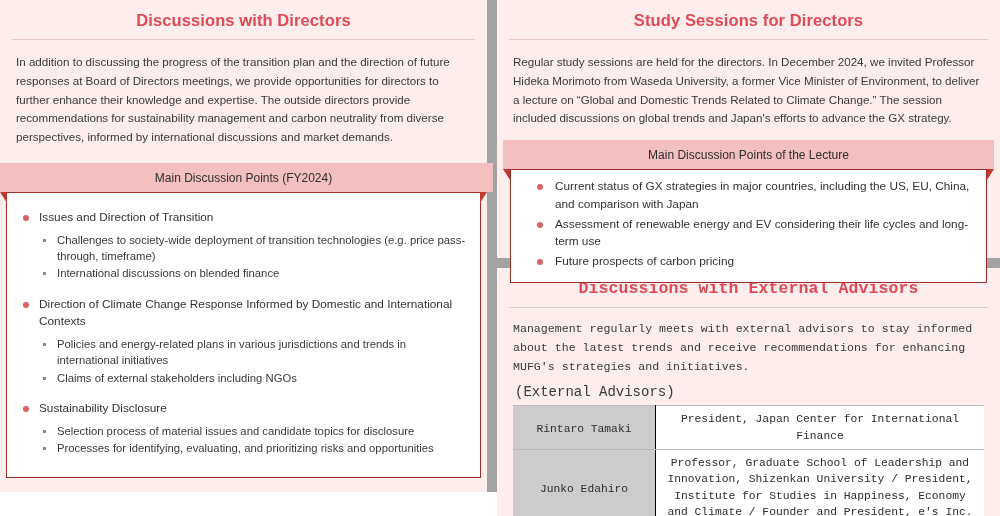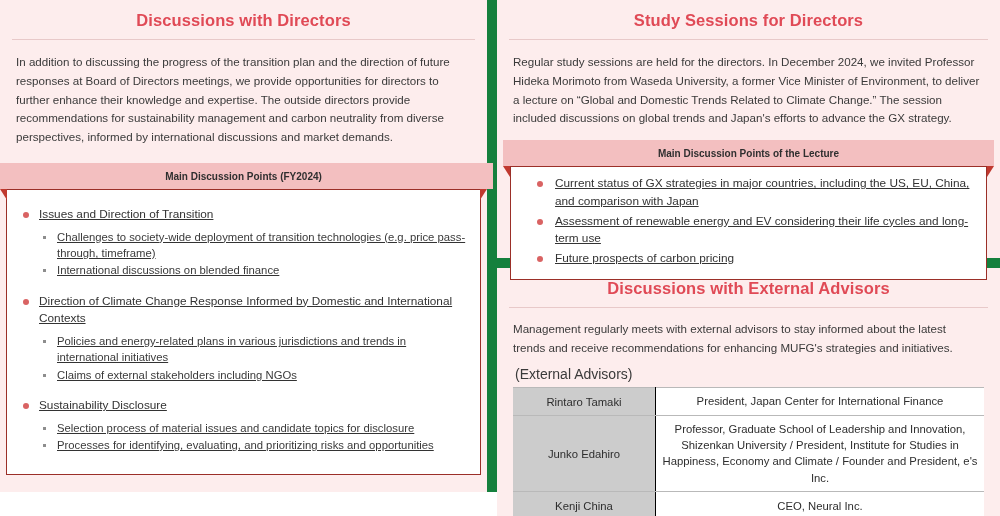--- a/index.html
+++ b/index.html
@@ -14,21 +14,21 @@
     color: #333333;
     overflow: hidden;
   }
 
   .page {
     width: 1000px;
     height: 492px;
     display: flex;
     gap: 10px;
     box-sizing: border-box;
-    background: #15803d;
+    background: #a3a3a3;
   }
 
   .col {
     display: flex;
     flex-direction: column;
     gap: 10px;
   }
   .col-left  { width: 487px; }
   .col-right { width: 503px; }
 
@@ -66,22 +66,22 @@
   }
 
   
   .ribbon-wrap {
     position: relative;
     margin-top: 6px;
   }
   .ribbon {
     background: #f3bfc0;
     text-align: center;
-    font-size: 10px;
-    font-weight: bold;
+    font-size: 12px;
+    font-weight: normal;
     color: #2f2f2f;
     padding: 8px 10px 7px 10px;
     position: relative;
     z-index: 2;
   }
   .ribbon-wide { margin: 0 -6px; }
 
   
   .fold {
     position: absolute;
@@ -98,21 +98,20 @@
     border-top: 11px solid #c0392f;
     border-right: 7px solid transparent;
   }
 
   .white-box {
     background: #ffffff;
     border: 1px solid #9b2f28;
     box-sizing: border-box;
     position: relative;
     z-index: 1;
-    text-decoration: underline;
   }
 
   
   ul.lvl1 {
     list-style: none;
     margin: 0;
     padding: 0;
   }
   ul.lvl1 > li {
     position: relative;
@@ -288,21 +287,21 @@
             <span>Assessment of renewable energy and EV considering their life cycles and long-term use</span>
           </li>
           <li style="padding-left:34px;">
             <span class="dot" style="left:16px;"></span>
             <span>Future prospects of carbon pricing</span>
           </li>
         </ul>
       </div>
     </div>
 
-    <div class="panel" style="height:248px;">
+    <div class="panel" style="height:248px;font-family:Liberation Mono, monospace;">
       <div class="panel-title">Discussions with External Advisors</div>
       <div class="title-rule"></div>
 
       <div class="panel-body" style="padding:12px 22px 6px 16px;">Management regularly meets with external advisors to stay informed about the latest trends and receive recommendations for enhancing MUFG's strategies and initiatives.</div>
 
       <div style="padding:0 16px;">
         <div class="tbl-caption">(External Advisors)</div>
 
         <table class="advisors">
           <tbody>

